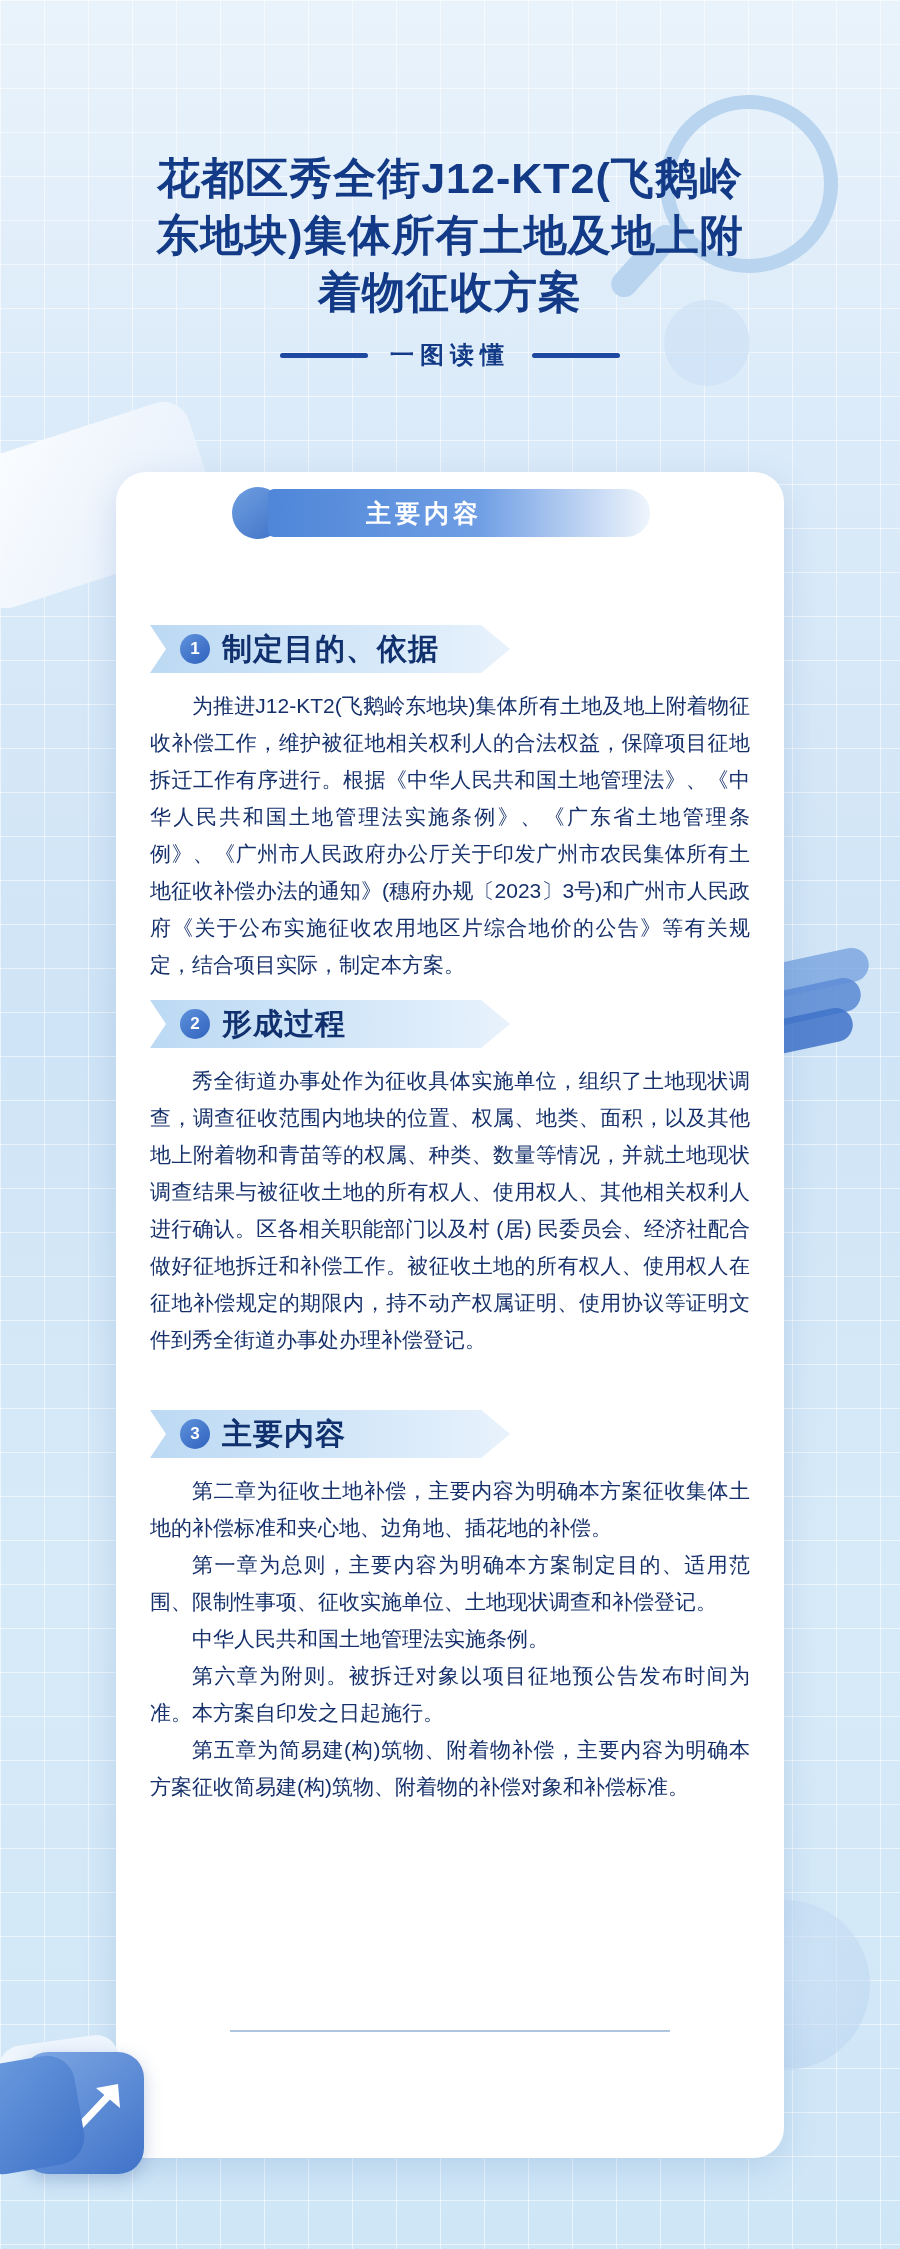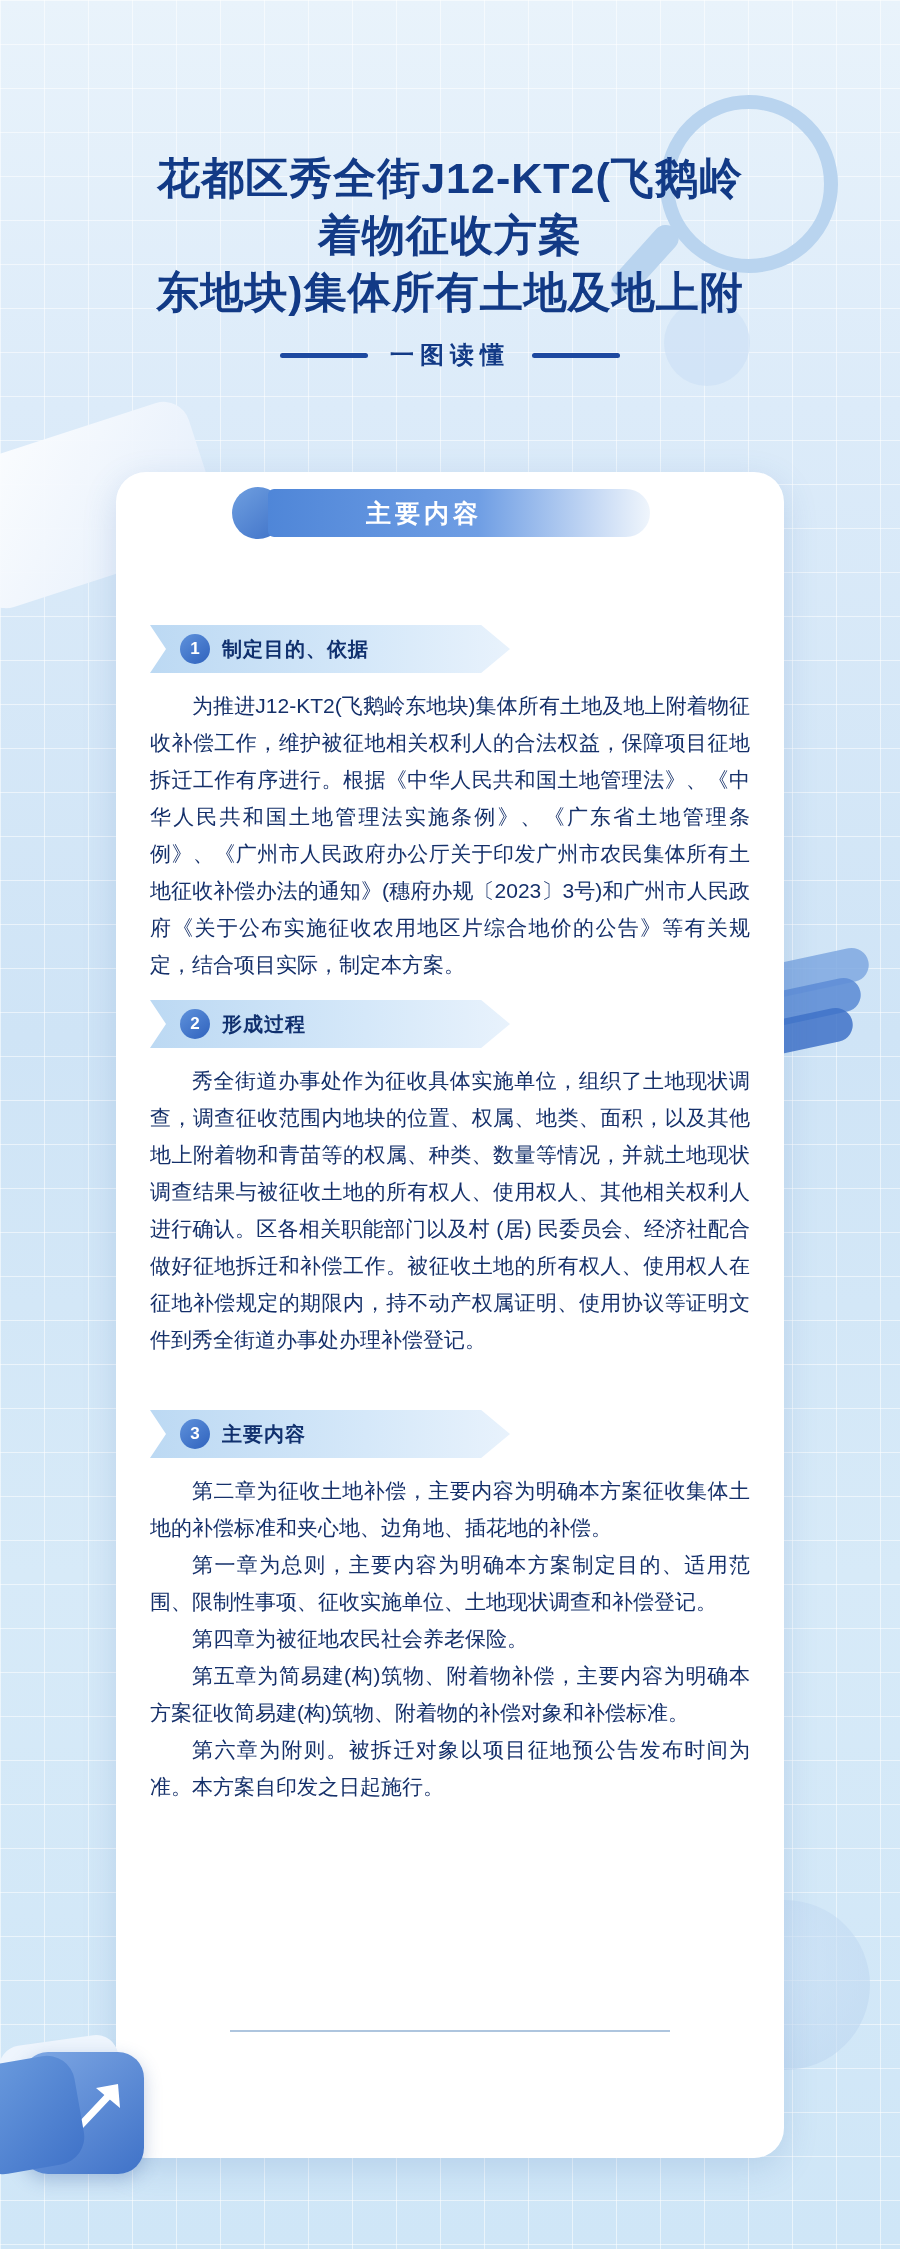--- a/index.html
+++ b/index.html
@@ -74,21 +74,21 @@
     background:linear-gradient(90deg,#bcd9f3 0%,#d5e8f9 60%,#e8f2fc 100%);
     clip-path:polygon(0 0, 92% 0, 100% 50%, 92% 100%, 0 100%, 16px 50%);
     width:330px;
   }
   .sec-num{
     width:30px;height:30px;border-radius:50%;
     background:linear-gradient(140deg,#5f92dc,#2f62bd);
     color:#fff;font-size:17px;font-weight:bold;
     display:flex;align-items:center;justify-content:center;margin-right:12px;
   }
-  .sec-title{font-size:20px;font-weight:bold;color:#10306e;letter-spacing:1px;}
+  .sec-title{font-size:30px;font-weight:bold;color:#10306e;letter-spacing:1px;}
   .body-text{
     margin-top:14px;
     font-size:21px;line-height:37px;color:#15306a;
     text-align:justify;
     font-family:"Liberation Sans","DejaVu Sans",sans-serif;
   }
   .body-text p{margin:0;text-indent:2em;}
   #divider{
     position:absolute;left:230px;top:2030px;width:440px;height:2px;background:#9ab6d6;opacity:.8;
   }
@@ -114,22 +114,22 @@
   <div class="blob b1"></div>
   <div class="blob b3"></div>
   <div class="blob b2"></div>
   <div class="blob b4"></div>
   <div class="blob b5"></div>
   <div class="blob b6"></div>
   <div class="blob b9"></div>
 
   <div id="title-wrap">
     <div class="title-line">花都区秀全街J12-KT2(飞鹅岭</div>
+    <div class="title-line">东地块)集体所有土地及地上附</div>
     <div class="title-line">着物征收方案</div>
-    <div class="title-line">东地块)集体所有土地及地上附</div>
     <div id="subtitle-row">
       <span class="rule"></span>
       <span id="subtitle">一图读懂</span>
       <span class="rule"></span>
     </div>
   </div>
 
   <div id="card"></div>
   <div id="banner-dot"></div>
   <div id="card-banner">
@@ -157,23 +157,23 @@
   </div>
 
   <div class="section" style="top:1410px;">
     <div class="sec-head">
       <div class="sec-num">3</div>
       <div class="sec-title">主要内容</div>
     </div>
     <div class="body-text">
       <p>第二章为征收土地补偿，主要内容为明确本方案征收集体土地的补偿标准和夹心地、边角地、插花地的补偿。</p>
       <p>第一章为总则，主要内容为明确本方案制定目的、适用范围、限制性事项、征收实施单位、土地现状调查和补偿登记。</p>
-      <p>第四章为被征地农民社会养老保险。</p>
+      <p>中华人民共和国土地管理法实施条例。</p>
+      <p>第六章为附则。被拆迁对象以项目征地预公告发布时间为准。本方案自印发之日起施行。</p>
       <p>第五章为简易建(构)筑物、附着物补偿，主要内容为明确本方案征收简易建(构)筑物、附着物的补偿对象和补偿标准。</p>
-      <p>第六章为附则。被拆迁对象以项目征地预公告发布时间为准。本方案自印发之日起施行。</p>
     </div>
   </div>
 
   <div id="divider"></div>
 
   <div id="paper-behind"></div>
   <div id="chart-icon">
     <svg width="86" height="70" viewBox="0 0 86 70" aria-hidden="true">
       <polyline points="4,58 24,38 40,48 74,12" fill="none" stroke="#ffffff" stroke-width="7" stroke-linecap="round" stroke-linejoin="round"></polyline>
       <polygon points="78,6 80,30 56,10" fill="#ffffff"></polygon>

